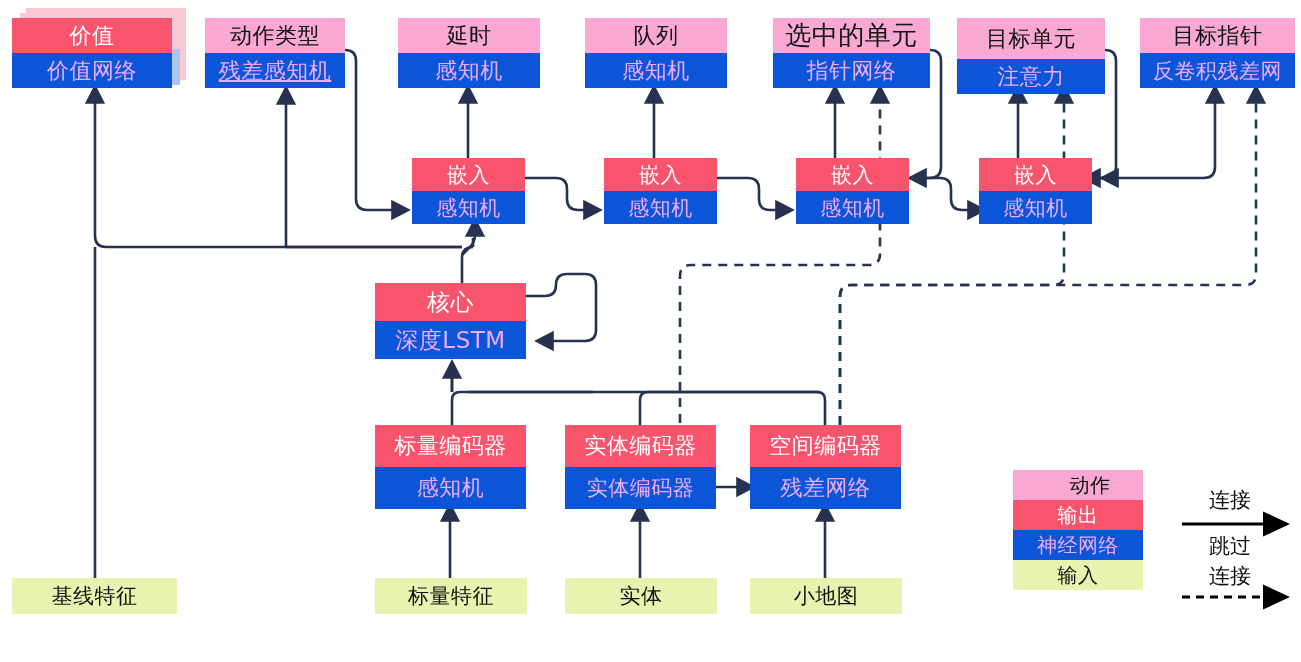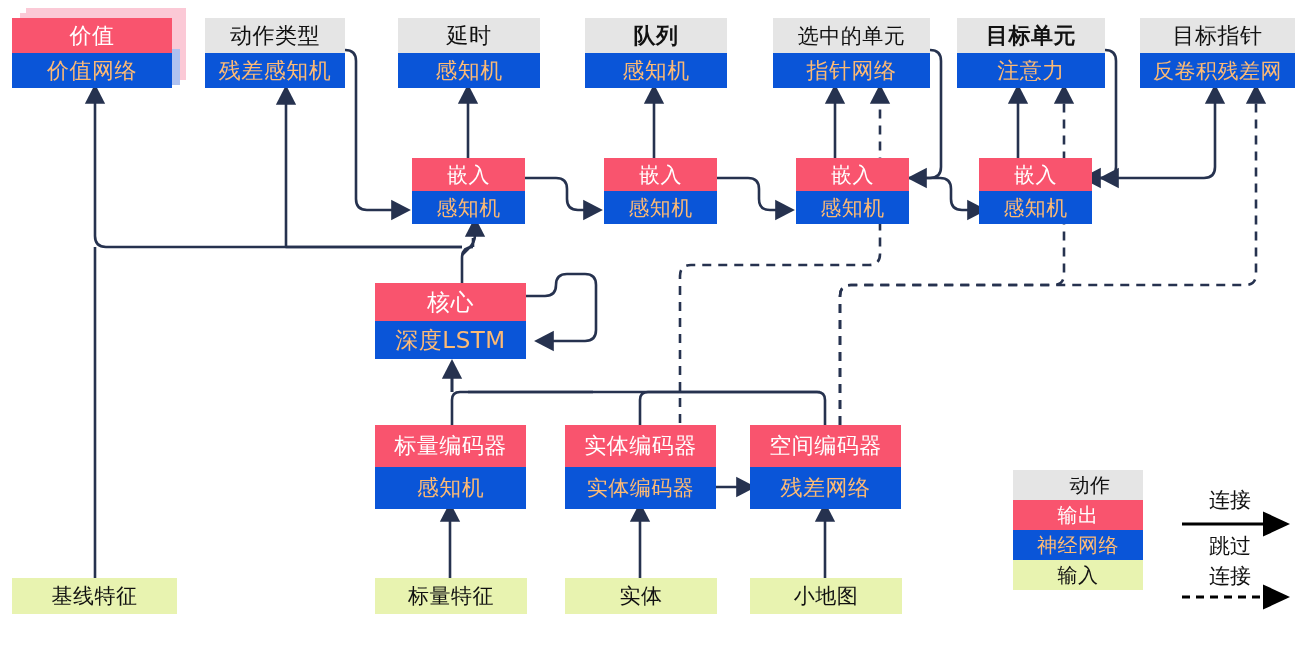--- a/index.html
+++ b/index.html
@@ -2,23 +2,23 @@
 <html><head>
 <meta charset="utf-8">
 <style>
   html,body{margin:0;padding:0;background:#ffffff;}
   body{font-family:"DejaVu Sans","Liberation Sans",sans-serif;}
   #stage{position:relative;width:1301px;height:662px;background:#fff;overflow:hidden;}
   svg.wires{position:absolute;left:0;top:0;width:1301px;height:662px;pointer-events:none;}
   .node{position:absolute;box-sizing:border-box;z-index:3;}
   .cell{display:flex;align-items:center;justify-content:center;box-sizing:border-box;
         white-space:nowrap;letter-spacing:0.5px;}
-  .c-action{background:#e5e5e5;color:#111111;}
+  .c-action{background:#f9a8d4;color:#111111;}
   .c-output{background:#F9546E;color:#ffffff;}
-  .c-net{background:#0A55D8;color:#fdba74;}
+  .c-net{background:#0A55D8;color:#f0abfc;}
   .c-input{background:#E8F3B0;color:#111111;}
   .shadow-stack{position:absolute;z-index:1;}
   .legendbox{position:absolute;z-index:3;}
   .legend-arrow-wrap{position:absolute;z-index:3;margin-top:12px;}
   .lg-label{position:absolute;text-align:center;color:#111;white-space:nowrap;}
 </style>
 </head>
 <body>
 
 <div id="stage">
@@ -96,40 +96,40 @@
   <div class="shadow-stack" style="left:20px;top:13px;width:160px;height:72px;background:#FBC9D6;"></div>
   <div class="shadow-stack" style="left:20px;top:49px;width:160px;height:36px;background:#AFC2F0;"></div>
 
   <div class="node" style="left:12px;top:18px;width:160px;height:70px;">
     <div class="cell c-output" style="height:35px;font-size:22px;">价值</div>
     <div class="cell c-net" style="height:35px;font-size:22px;">价值网络</div>
   </div>
 
   <div class="node" style="left:205px;top:18px;width:140px;height:70px;">
     <div class="cell c-action" style="height:35px;font-size:22px;">动作类型</div>
-    <div class="cell c-net" style="height:35px;font-size:22px;">残差感知机</div>
+    <div class="cell c-net" style="height:35px;font-size:22px;text-decoration:underline;">残差感知机</div>
   </div>
 
   <div class="node" style="left:398px;top:18px;width:142px;height:70px;">
     <div class="cell c-action" style="height:35px;font-size:22px;">延时</div>
     <div class="cell c-net" style="height:35px;font-size:22px;">感知机</div>
   </div>
 
   <div class="node" style="left:585px;top:18px;width:142px;height:70px;">
-    <div class="cell c-action" style="height:35px;font-size:22px;font-weight:bold;">队列</div>
+    <div class="cell c-action" style="height:35px;font-size:22px;">队列</div>
     <div class="cell c-net" style="height:35px;font-size:22px;">感知机</div>
   </div>
 
   <div class="node" style="left:773px;top:18px;width:157px;height:70px;">
-    <div class="cell c-action" style="height:35px;font-size:21px;">选中的单元</div>
+    <div class="cell c-action" style="height:35px;font-size:26px;">选中的单元</div>
     <div class="cell c-net" style="height:35px;font-size:22px;">指针网络</div>
   </div>
 
   <div class="node" style="left:957px;top:18px;width:148px;height:70px;">
-    <div class="cell c-action" style="height:35px;font-size:22px;font-weight:bold;">目标单元</div>
+    <div class="cell c-action" style="height:41px;font-size:22px;">目标单元</div>
     <div class="cell c-net" style="height:35px;font-size:22px;">注意力</div>
   </div>
 
   <div class="node" style="left:1140px;top:18px;width:155px;height:82px;">
     <div class="cell c-action" style="height:35px;font-size:22px;">目标指针</div>
     <div class="cell c-net" style="height:35px;font-size:21px;">反卷积残差网</div>
   </div>
 
   <div class="node" style="left:412px;top:158px;width:113px;height:66px;">
     <div class="cell c-output" style="height:33px;font-size:21px;">嵌入</div>

